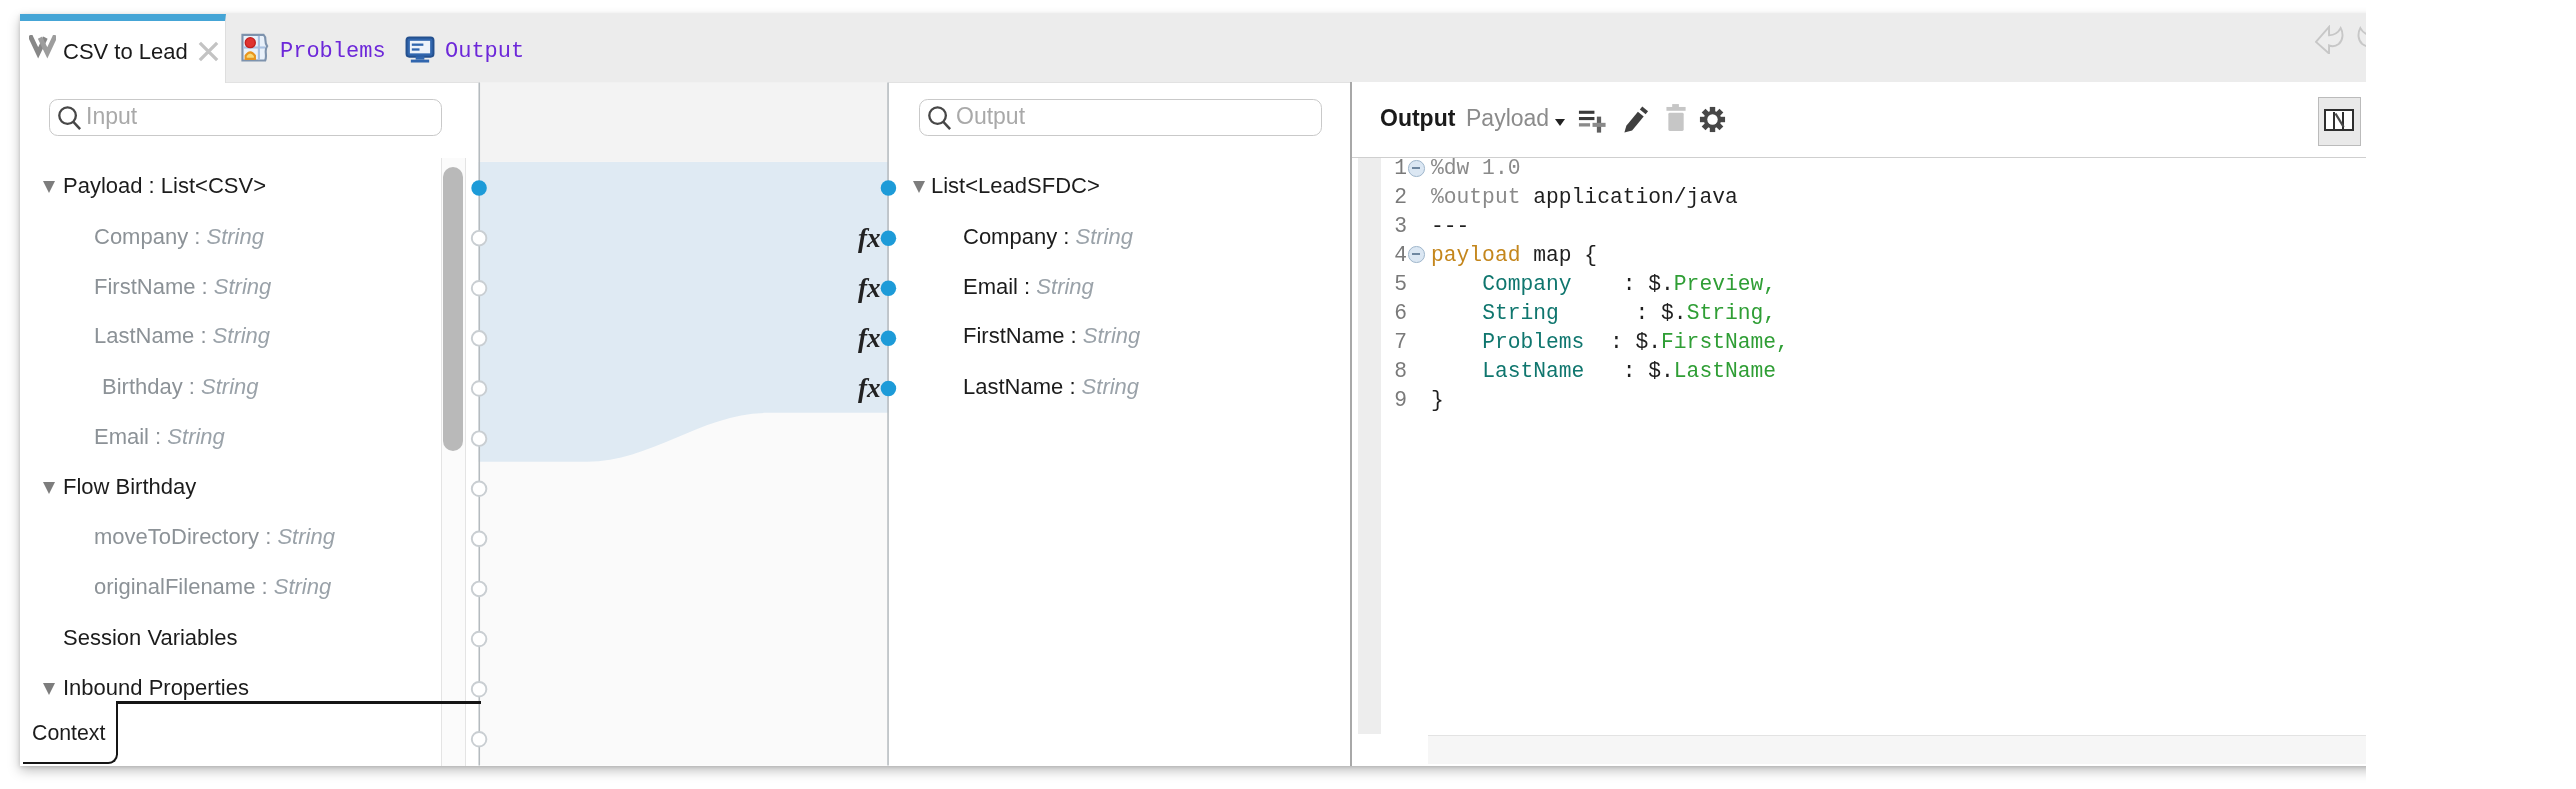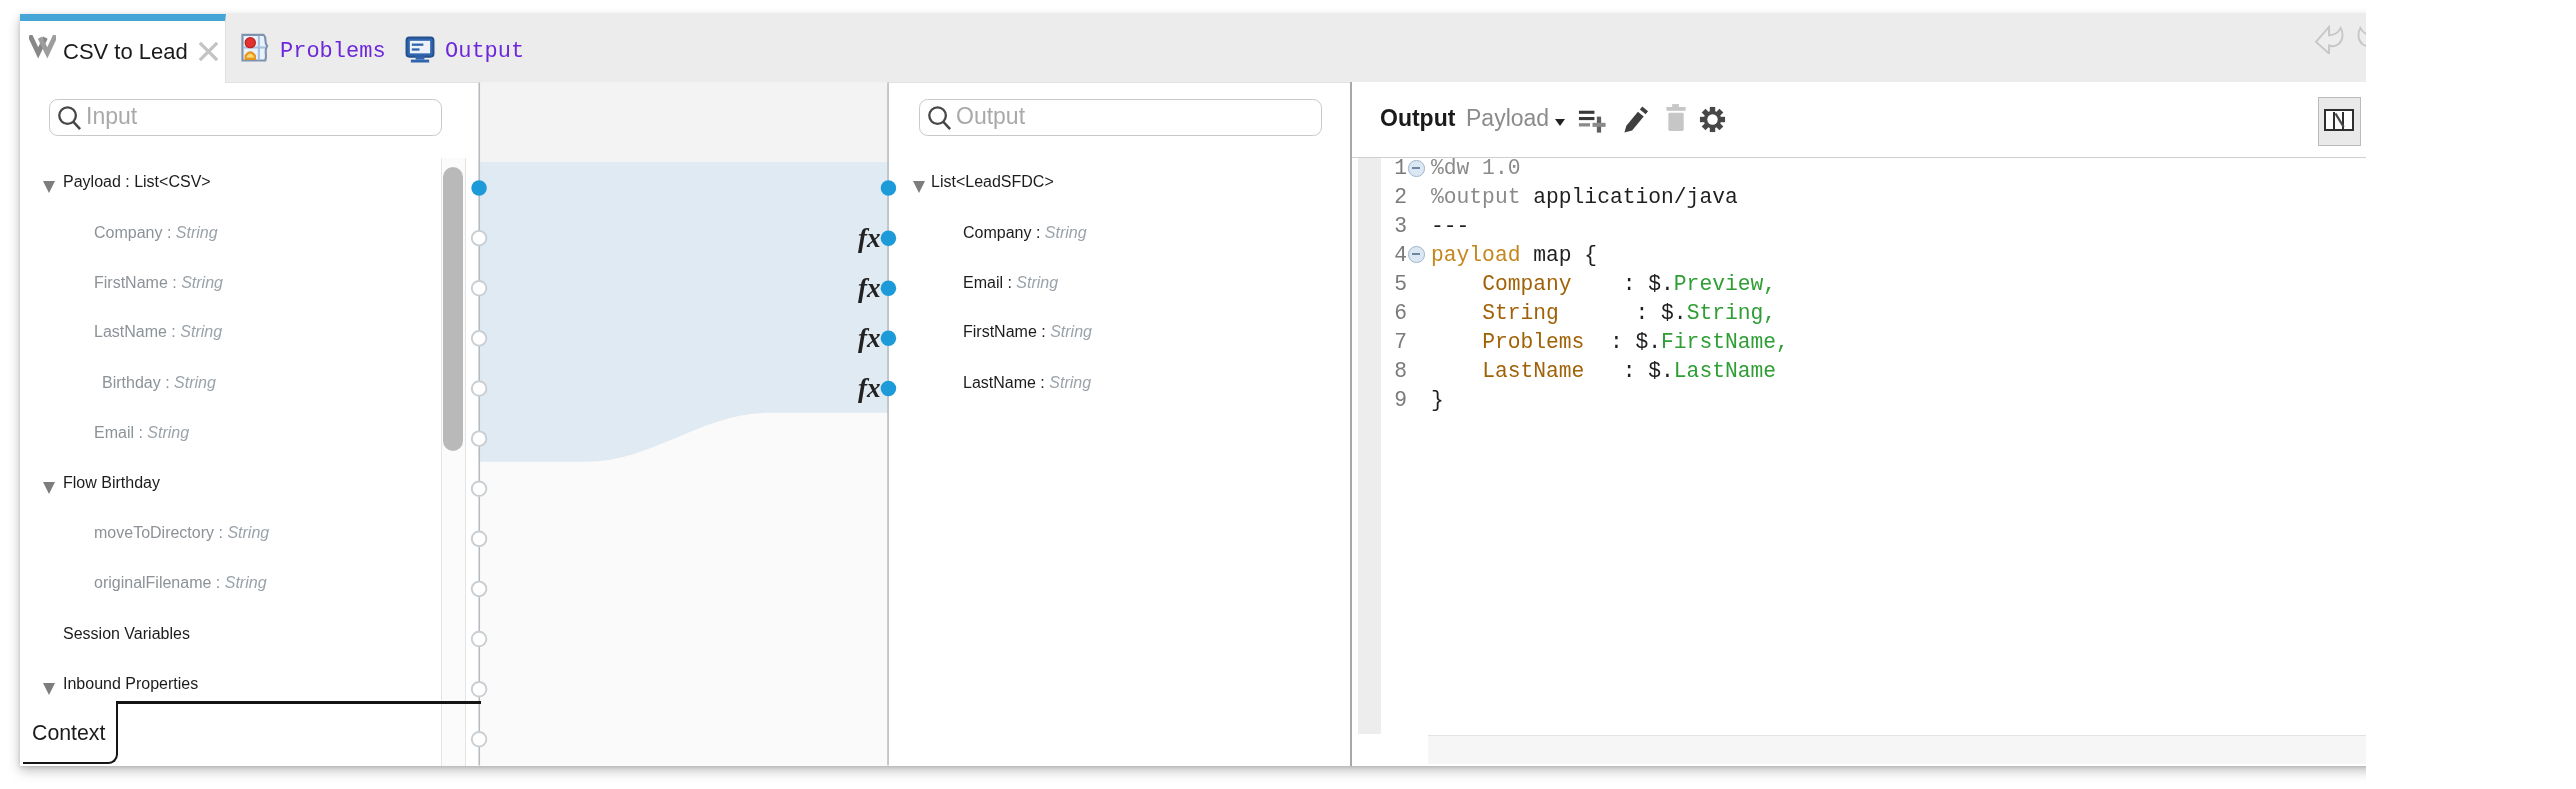--- a/index.html
+++ b/index.html
@@ -9,21 +9,21 @@
 .abs{position:absolute;}
 .frame{left:20.4px;top:13.6px;width:2542px;height:752px;background:#fff;
   box-shadow:0 4.8px 11.6px rgba(0,0,0,.26), 0 1px 3.9px rgba(0,0,0,.14);}
 .tabbar{left:20.4px;top:13.6px;width:2542px;height:69px;background:#ececec;
   border-bottom:1px solid #e2e2e2;}
 .tabActive{left:20.4px;top:13.6px;width:206px;height:69px;background:#fff;
   border-top:7.8px solid #45a5d6;border-right:1px solid #dedede;}
 .tabtxt{font-size:22px;color:#1a1a1a;}
 .graytxt{font-size:22px;color:#6d28d9;font-family:Liberation Mono, monospace;}
 
-.row{position:absolute;font-size:16px;white-space:nowrap;}
+.row{position:absolute;font-size:22px;white-space:nowrap;}
 .tri{position:absolute;width:0;height:0;border-left:6.8px solid transparent;
   border-right:6.8px solid transparent;border-top:12px solid #7d7d7d;}
 .pname{color:#1c1c1c;}
 .cgray{color:#8c9297;}
 .styp{font-style:italic;color:#9aa2a9;}
 .cblack{color:#1c1c1c;}
 
 .search{position:absolute;height:37px;border:1.9px solid #c9c9c9;border-radius:8.7px;background:#fff;}
 .ph{position:absolute;left:37px;top:3.9px;font-size:23px;color:#a9a9a9;}
 
@@ -33,21 +33,21 @@
 
 .codesep{left:1350px;top:82px;width:1.9px;height:684px;background:#a8a8a8;}
 .codehead{left:1352px;top:82px;width:1210px;height:76px;background:#fff;border-bottom:1.9px solid #cfcfcf;}
 .gutter{left:1358px;top:158px;width:23px;height:576px;background:#ededed;}
 .vscroll{left:2530px;top:158px;width:31px;height:576px;background:#fafafa;border-left:1px solid #ececec;}
 .hscroll{left:1428px;top:735px;width:1135px;height:29px;background:#f6f6f6;border-top:1px solid #e3e3e3;}
 pre{margin:0;font-family:"Liberation Mono",monospace;font-size:21.3px;line-height:29px;}
 .lnum{color:#7a7a7a;text-align:right;}
 .kgray{color:#8a8a8a;}
 .korange{color:#c4861c;}
-.kblue{color:#a16207;}
+.kblue{color:#0f766e;}
 .kgreen{color:#2f9e35;}
 .kblack{color:#1f1f1f;}
 .fold{position:absolute;width:16.5px;height:16.5px;border-radius:50%;background:#dbe7f3;
   border:1.5px solid #9fb6cb;}
 .fold::after{content:"";position:absolute;left:2.9px;top:5.8px;width:7.8px;height:1.9px;background:#6e87a0;}
 
 .ohdr{font-size:23px;}
 
 .tglbox{left:2318px;top:97px;width:43px;height:49px;background:#e9e9e9;border:1.9px solid #bbbbbb;}
 .icrect{position:absolute;border:2.9px solid #2f2f2f;background:#fff;}

